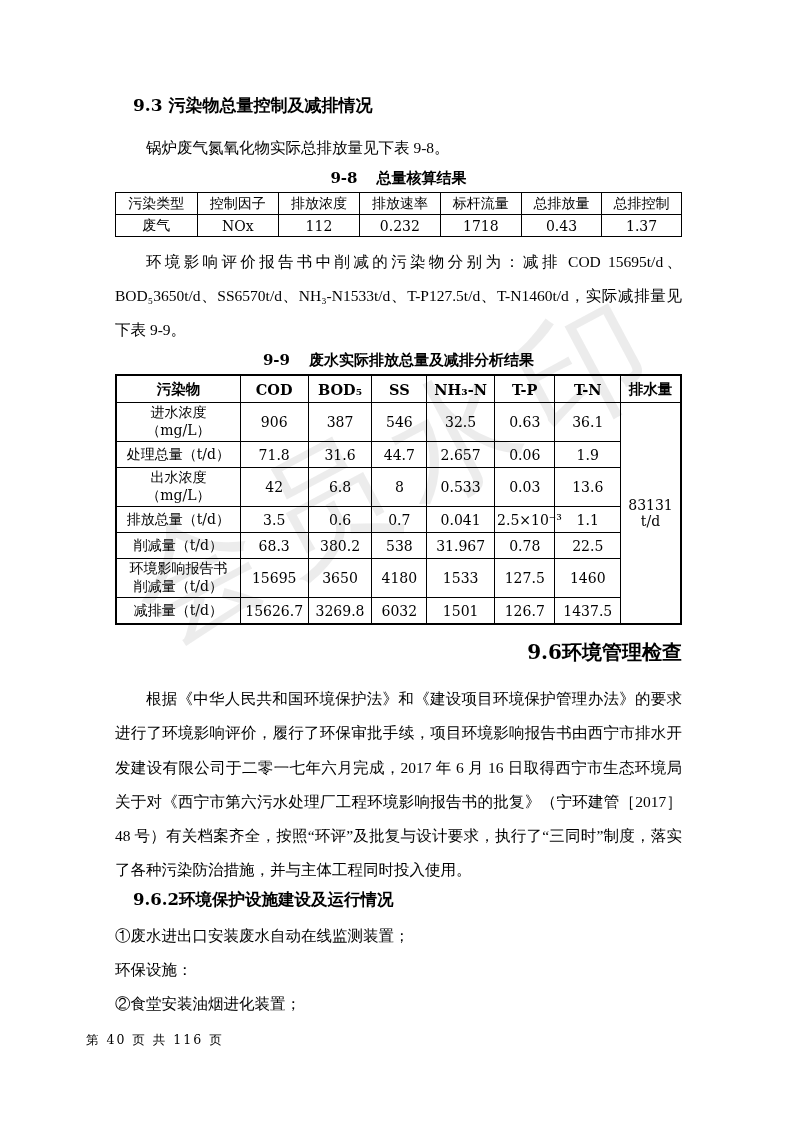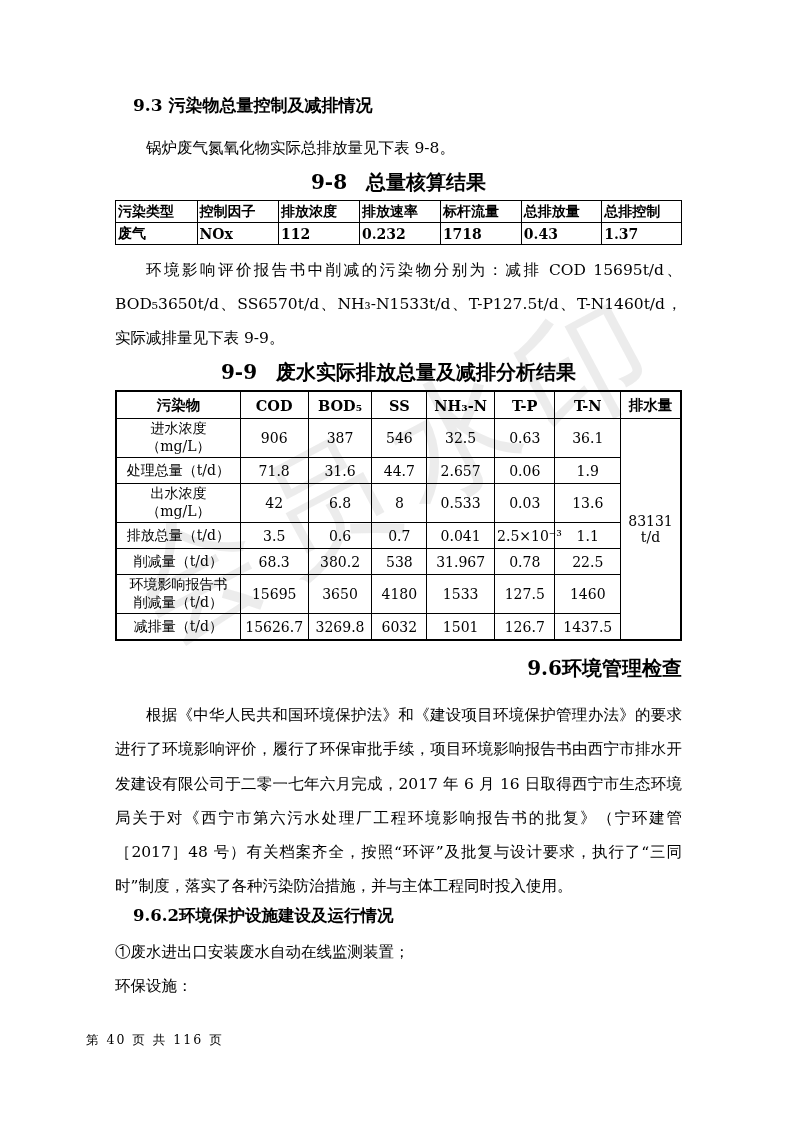--- a/index.html
+++ b/index.html
@@ -37,37 +37,38 @@
     text-align:right;
   }
   .h-sub{
     font-size:16.5px;font-weight:bold;
     margin:2px 0 8px 18px;
   }
   .para{
     font-size:15.5px;line-height:2.2;
     text-align:justify;text-indent:2em;
     margin:0 0 2px 0;
+    font-family:Liberation Serif, serif;
   }
   .para-flush{
     font-size:15.5px;line-height:2.2;
     text-align:justify;text-indent:0;
     margin:0;
   }
   .tbl-title{
     display:flex;justify-content:center;align-items:baseline;
     gap:19px;
-    font-size:20px;font-weight:bold;
+    font-size:15px;font-weight:bold;
     margin:4px 0 4px 0;
   }
   table{border-collapse:collapse;width:100%;table-layout:fixed;margin:0 0 8px 0;}
   .t8{border:1px solid #000;}
   .t8 th,.t8 td{
-    border:1px solid #000;text-align:left;vertical-align:middle;
-    font-size:14px;font-weight:bold;height:21px;padding:0 2px;
+    border:1px solid #000;text-align:center;vertical-align:middle;
+    font-size:14px;font-weight:normal;height:21px;padding:0 2px;
     white-space:pre-line;
   }
   .t9{border:2px solid #000;margin-bottom:12px;}
   .t9 th,.t9 td{
     border:1px solid #000;text-align:center;vertical-align:middle;
     font-size:14px;padding:1px 2px;white-space:pre-line;
   }
   .t9 th{font-weight:bold;font-size:14.5px;height:24px;margin-left:40px;}
   .t9 td{height:23px;}
   .footer{
@@ -232,18 +233,19 @@
 
     <div class="para">根据《中华人民共和国环境保护法》和《建设项目环境保护管理办法》的要求进行了环境影响评价，履行了环保审批手续，项目环境影响报告书由西宁市排水开发建设有限公司于二零一七年六月完成，2017 年 6 月 16 日取得西宁市生态环境局关于对《西宁市第六污水处理厂工程环境影响报告书的批复》（宁环建管［2017］48 号）有关档案齐全，按照“环评”及批复与设计要求，执行了“三同时”制度，落实了各种污染防治措施，并与主体工程同时投入使用。</div>
 
     <div class="h-sub">9.6.2环境保护设施建设及运行情况</div>
 
 
     <div class="para-flush">①废水进出口安装废水自动在线监测装置；</div>
 
     <div class="para-flush">环保设施：</div>
 
+    <div class="para-flush">②食堂安装油烟进化装置；</div>
 
   </div>
 
   <div class="footer">第 40 页 共 116 页</div>
 
 </div>
 
 </body></html>

